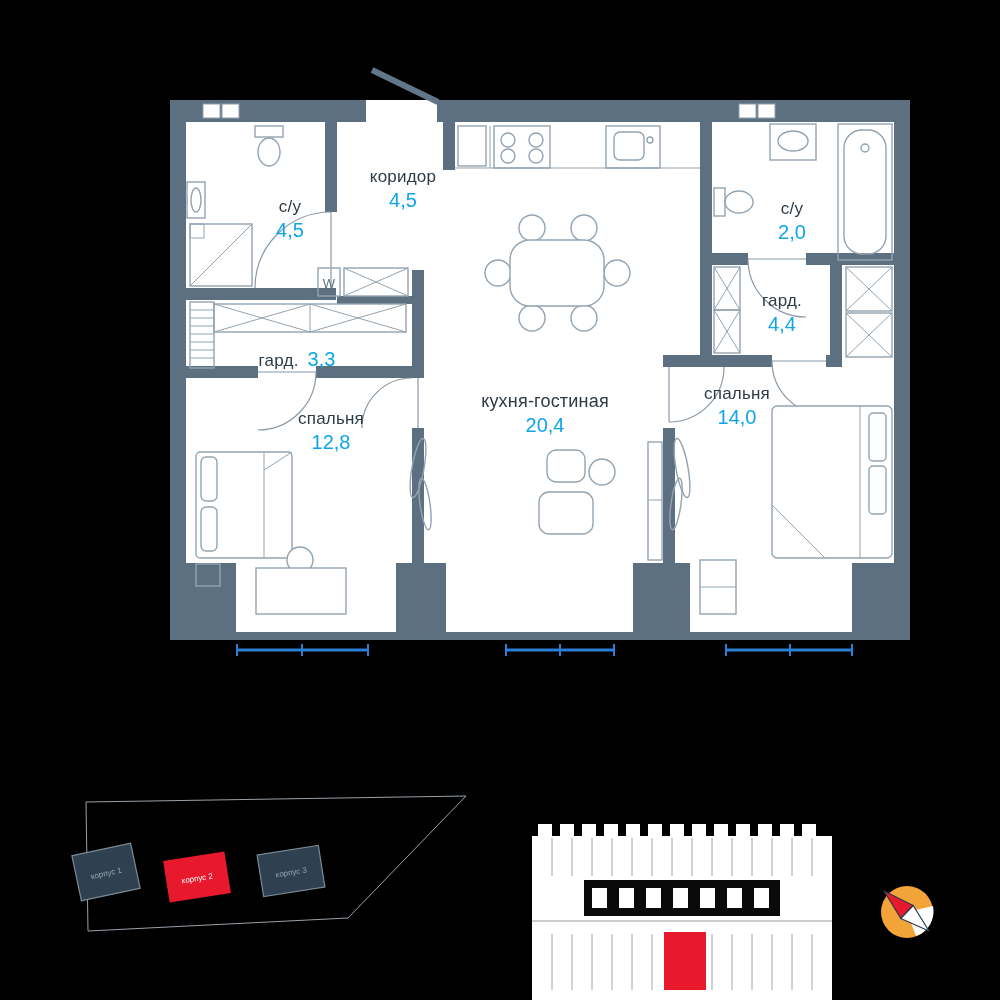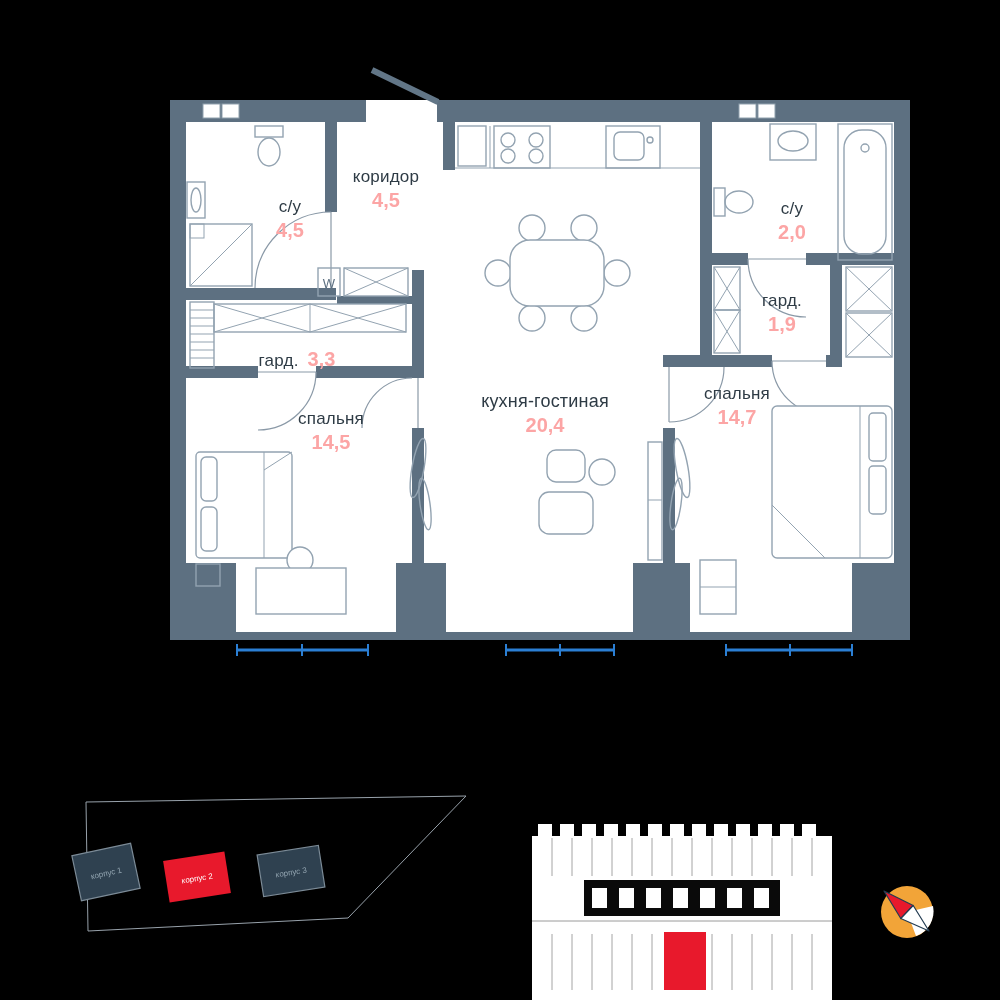--- a/index.html
+++ b/index.html
@@ -11,21 +11,21 @@
   .furn{fill:none;stroke:#93a3b1;stroke-width:1.4;}
   .furnw{fill:#ffffff;stroke:#93a3b1;stroke-width:1.4;}
   .thin{stroke:#93a3b1;stroke-width:1;fill:none;}
   .arc{fill:none;stroke:#8a99a7;stroke-width:1.2;}
   .leaf{stroke:#8a99a7;stroke-width:1.2;}
   .win{stroke:#2b7fd4;stroke-width:3;fill:none;}
   .wint{stroke:#2b7fd4;stroke-width:2;fill:none;}
   .slit{fill:#ffffff;stroke:#8fa0ad;stroke-width:1;}
   .room-label{position:absolute;transform:translateX(-50%);text-align:center;color:#2e3b45;z-index:5;}
   .room-label .rn{font-size:17px;letter-spacing:.2px;}
-  .room-label .ra{font-size:20px;font-weight:bold;color:#fca5a5;margin-top:2px;}
+  .room-label .ra{font-size:20px;font-weight:normal;color:#0ea5e9;margin-top:2px;}
   .room-label.big .rn{font-size:18px;}
   .room-label.inline{display:flex;gap:9px;align-items:baseline;}
   .room-label.inline .ra{margin-top:9px;}
   .bldg-label{font-size:8px;fill:#93a5b1;text-anchor:middle;}
   .bldg-label.hl{fill:#ffffff;}
   .wlabel{font-size:13px;fill:#5d7081;text-anchor:middle;}
 </style>
 </head>
 <body>
 
@@ -251,48 +251,48 @@
     <path d="M884,891 L913.2,905.5 L900.8,918.5 Z" fill="#e8192c" stroke="#233c52" stroke-width="1.2" stroke-linejoin="round"></path>
     <path d="M929,931 L913.2,905.5 L900.8,918.5 Z" fill="#ffffff" stroke="#233c52" stroke-width="1.2" stroke-linejoin="round"></path>
   </g>
 </svg>
 
 <div class="room-label" style="left:290px;top:197px;">
   <div class="rn">с/у</div>
   <div class="ra">4,5</div>
 </div>
 
-<div class="room-label" style="left:386px;top:167px;text-align:center;">
+<div class="room-label" style="left:403px;top:167px;text-align:center;">
   <div class="rn">коридор</div>
   <div class="ra">4,5</div>
 </div>
 
 <div class="room-label" style="left:792px;top:199px;">
   <div class="rn">с/у</div>
   <div class="ra">2,0</div>
 </div>
 
 <div class="room-label inline" style="left:297px;top:339px;">
   <div class="rn">гард.</div>
   <div class="ra">3,3</div>
 </div>
 
 <div class="room-label" style="left:782px;top:291px;">
   <div class="rn">гард.</div>
-  <div class="ra">1,9</div>
+  <div class="ra">4,4</div>
 </div>
 
 <div class="room-label big" style="left:545px;top:355px;margin-top:36px;">
   <div class="rn">кухня-гостиная</div>
   <div class="ra">20,4</div>
 </div>
 
 <div class="room-label" style="left:331px;top:409px;">
   <div class="rn">спальня</div>
-  <div class="ra">14,5</div>
+  <div class="ra">12,8</div>
 </div>
 
 <div class="room-label" style="left:737px;top:384px;">
   <div class="rn">спальня</div>
-  <div class="ra">14,7</div>
+  <div class="ra">14,0</div>
 </div>
 
 </div>
 
 </body></html>

